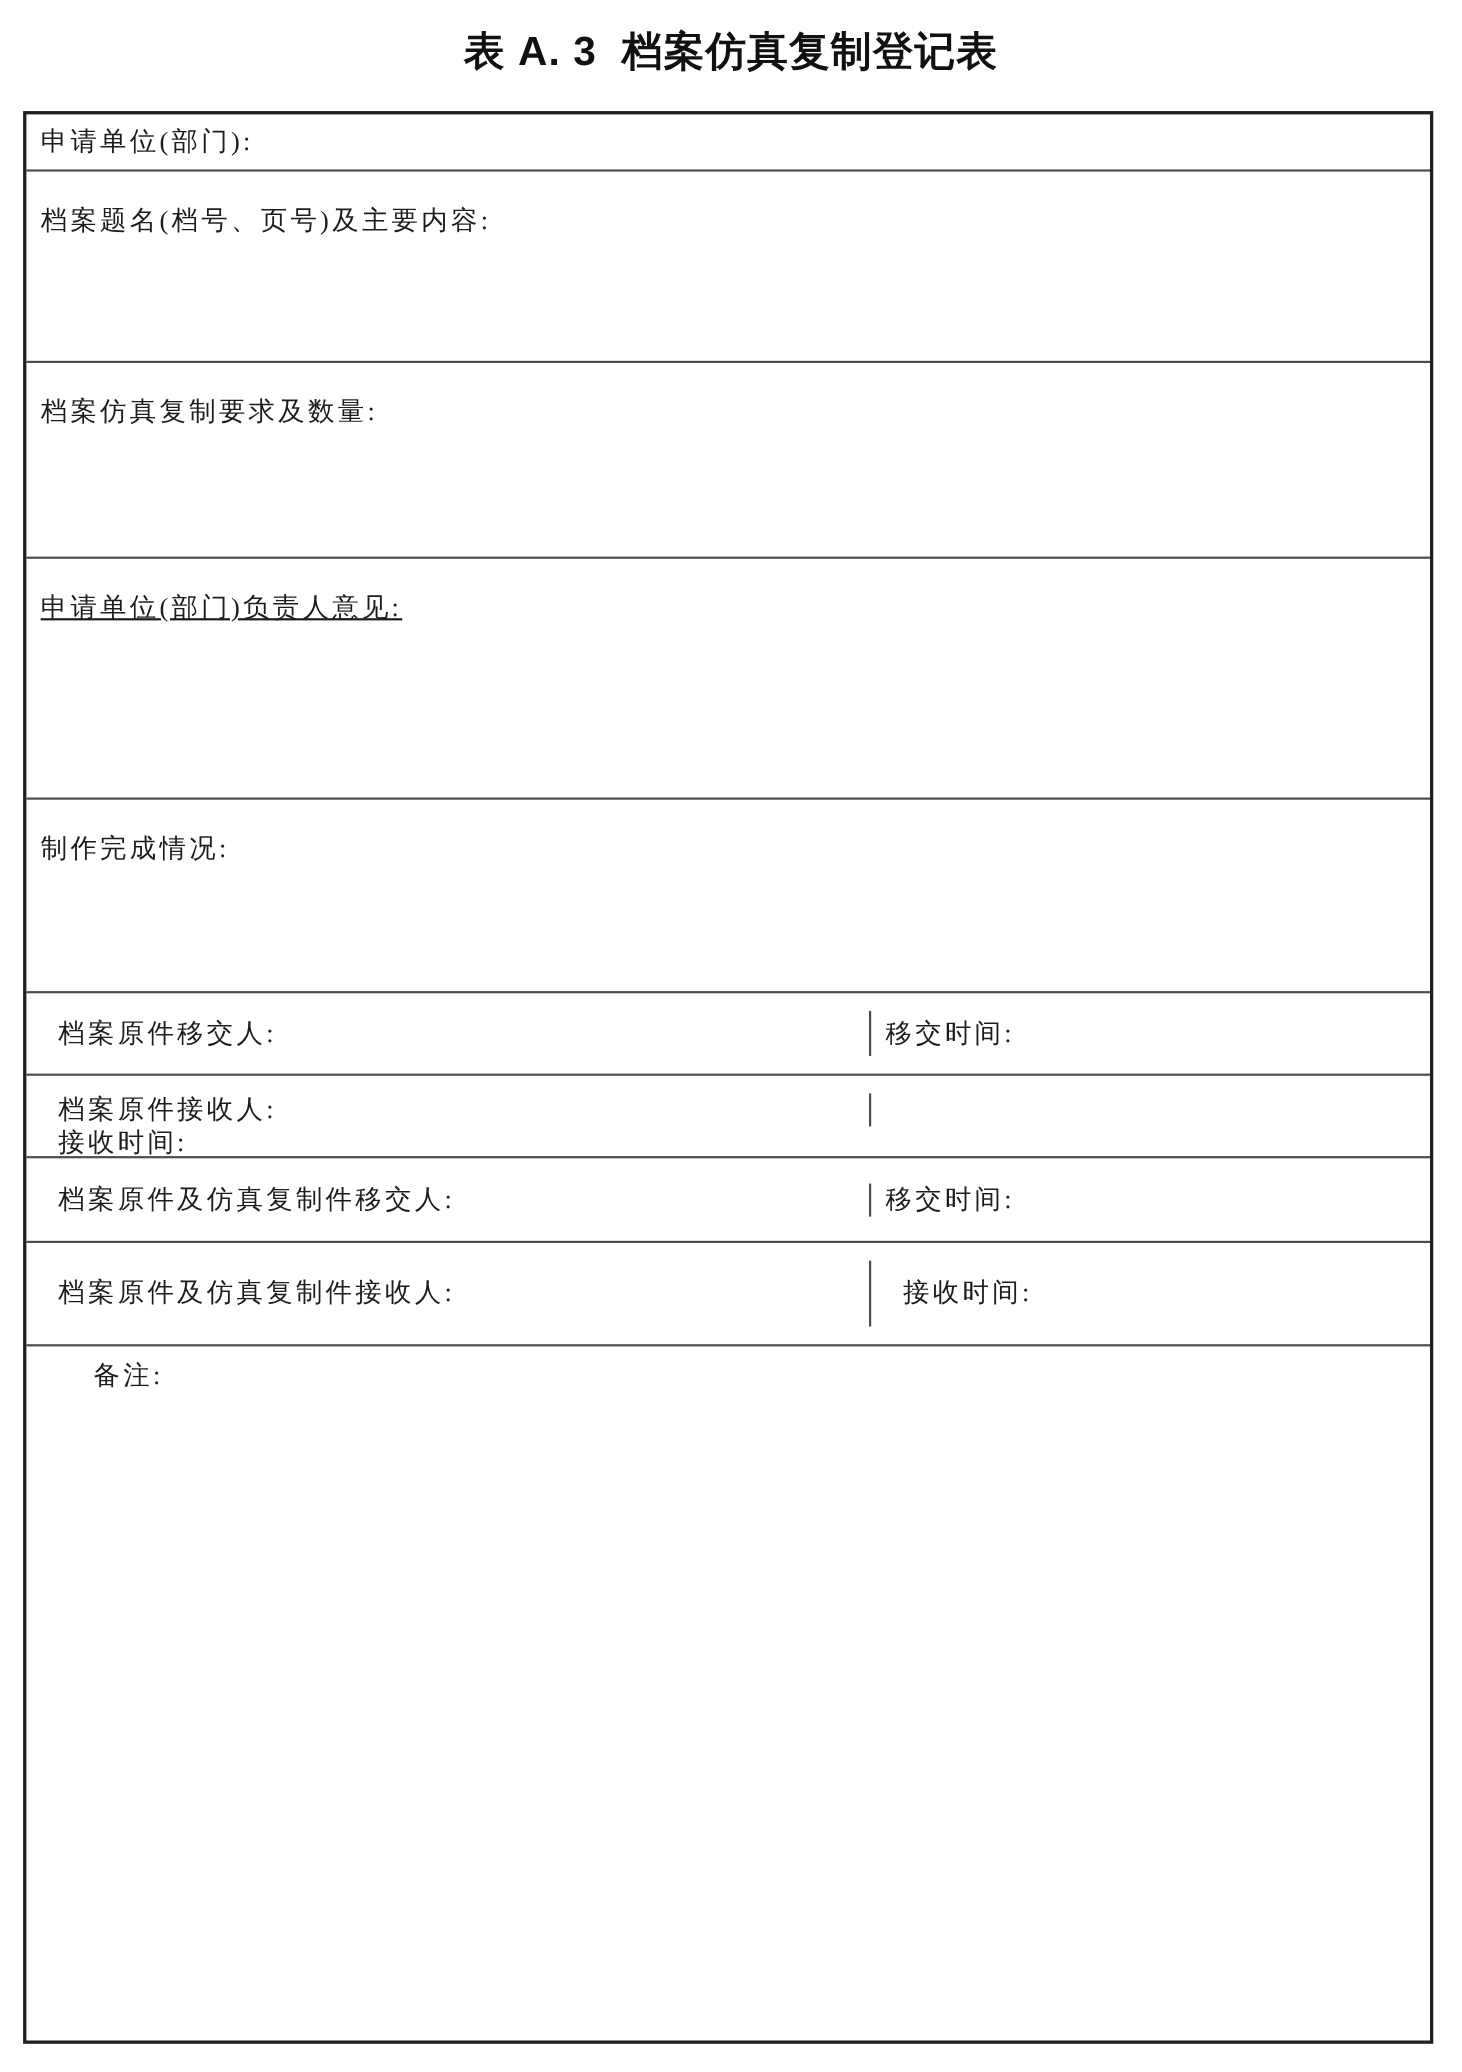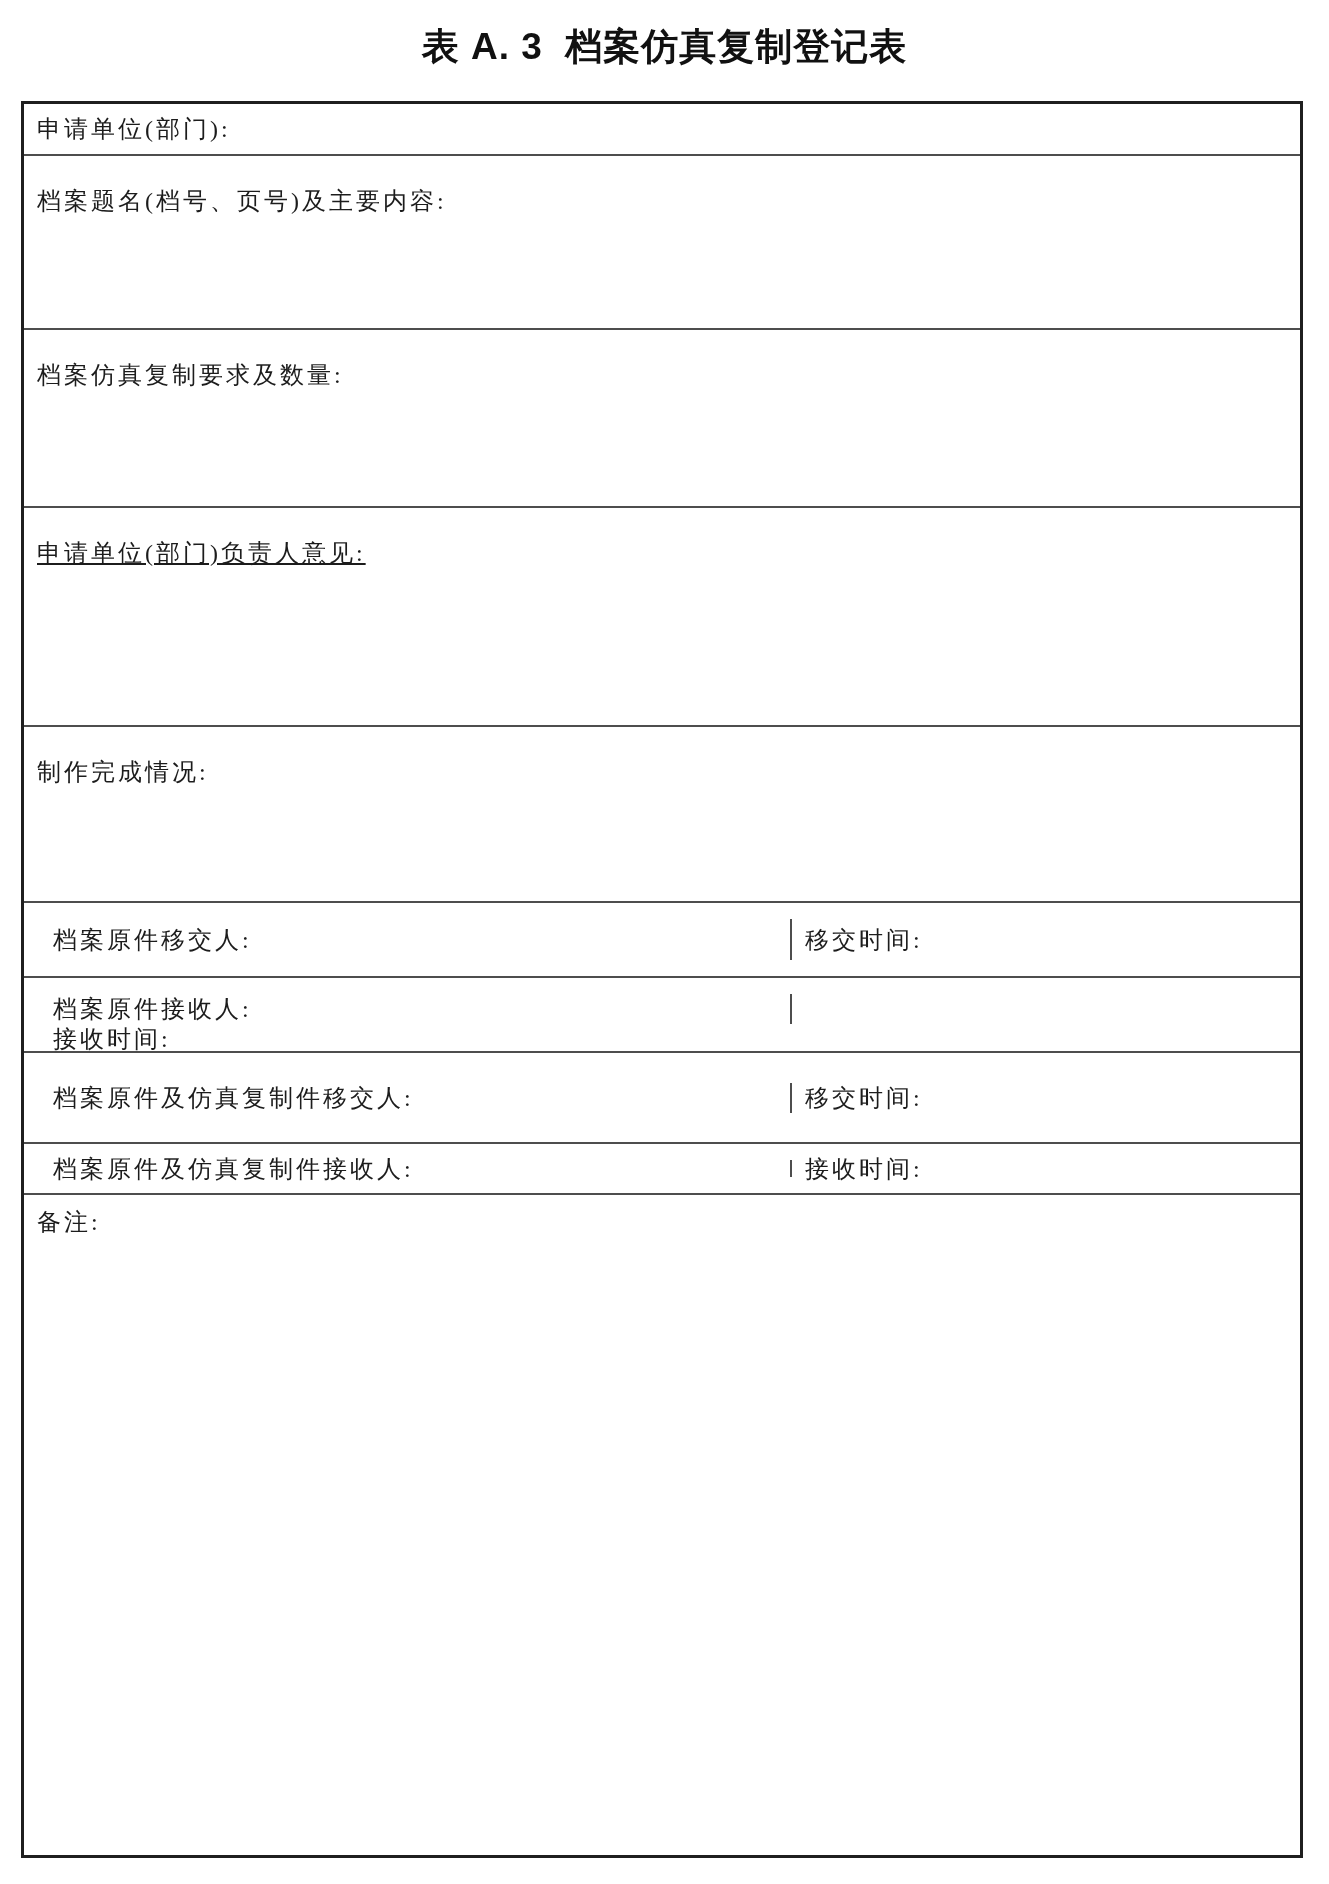--- a/index.html
+++ b/index.html
@@ -44,21 +44,21 @@
     box-sizing: border-box;
     border-bottom: 2px solid #4d4d4d;
     font-size: 24px;
     letter-spacing: 3px;
     line-height: 30px;
     overflow: hidden;
   }
   .row:last-child { border-bottom: none; flex: 1 1 auto; }
   .row.center { display: flex; align-items: center; padding-left: 13px; }
   .row.top    { padding-top: 30px; padding-left: 13px; }
-  .row.remark { padding-top: 12px; padding-left: 13px; }
+  .row.remark { padding-top: 12px; padding-left: 13px; margin-left: 48px; }
   .row.split  { display: flex; padding: 16px; }
   .row.split .cell-left {
     box-sizing: border-box;
     width: 752px;
     border-right: 2px solid #4d4d4d;
     display: flex;
     align-items: center;
     padding-left: 13px;
   }
   .row.split .cell-right {
@@ -71,22 +71,22 @@
   .r1  { height: 52px;  }
   .r2  { height: 174px; }
   .r3  { height: 175px; }
   .r4  { height: 175px; }
   .r5  { height: 178px; }
   .r6  { height: 219px; text-decoration: underline; }
   .r7  { height: 177px; }
   .r8  { height: 176px; }
   .r9  { height: 75px;  }
   .r10 { height: 75px; flex-direction: column;  }
-  .r11 { height: 91px; align-items: center;  }
-  .r12 { height: 51px;  }
+  .r11 { height: 77px; align-items: center;  }
+  .r12 { height: 94px; gap: 16px;  }
   .r13 { height: 175px; }
 </style>
 </head>
 <body>
 
 <div class="doc-title">表 A. 3  档案仿真复制登记表</div>
 
 <div class="form-table">
 
   <div class="row r1 center">

